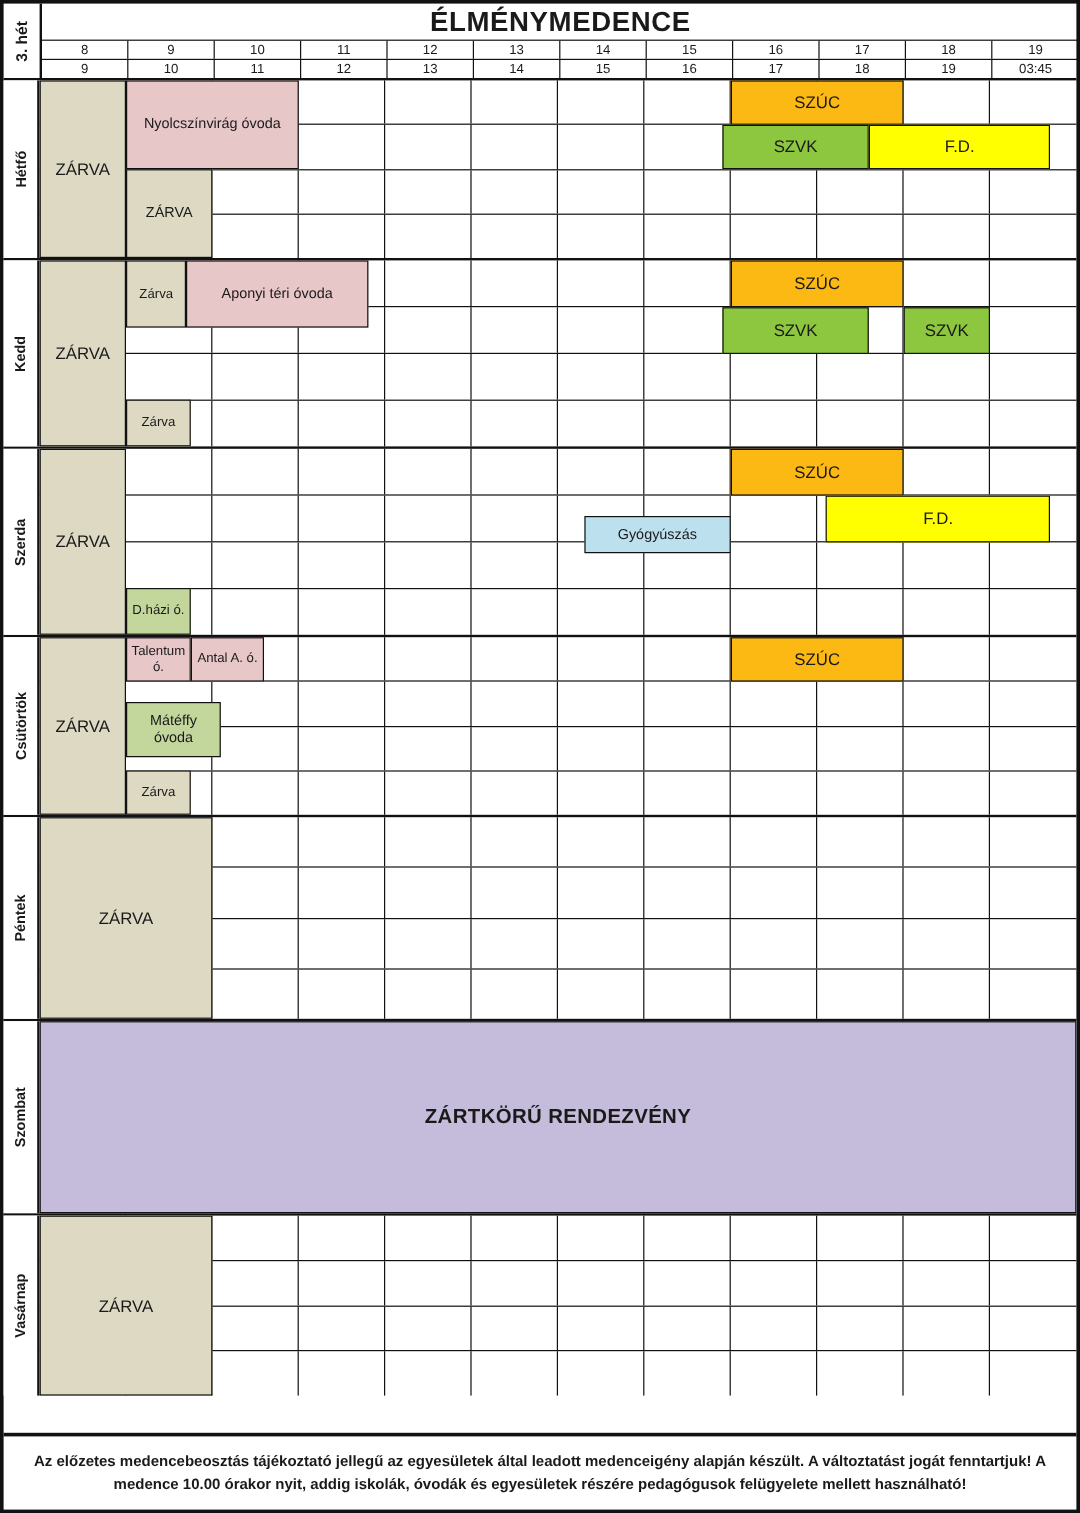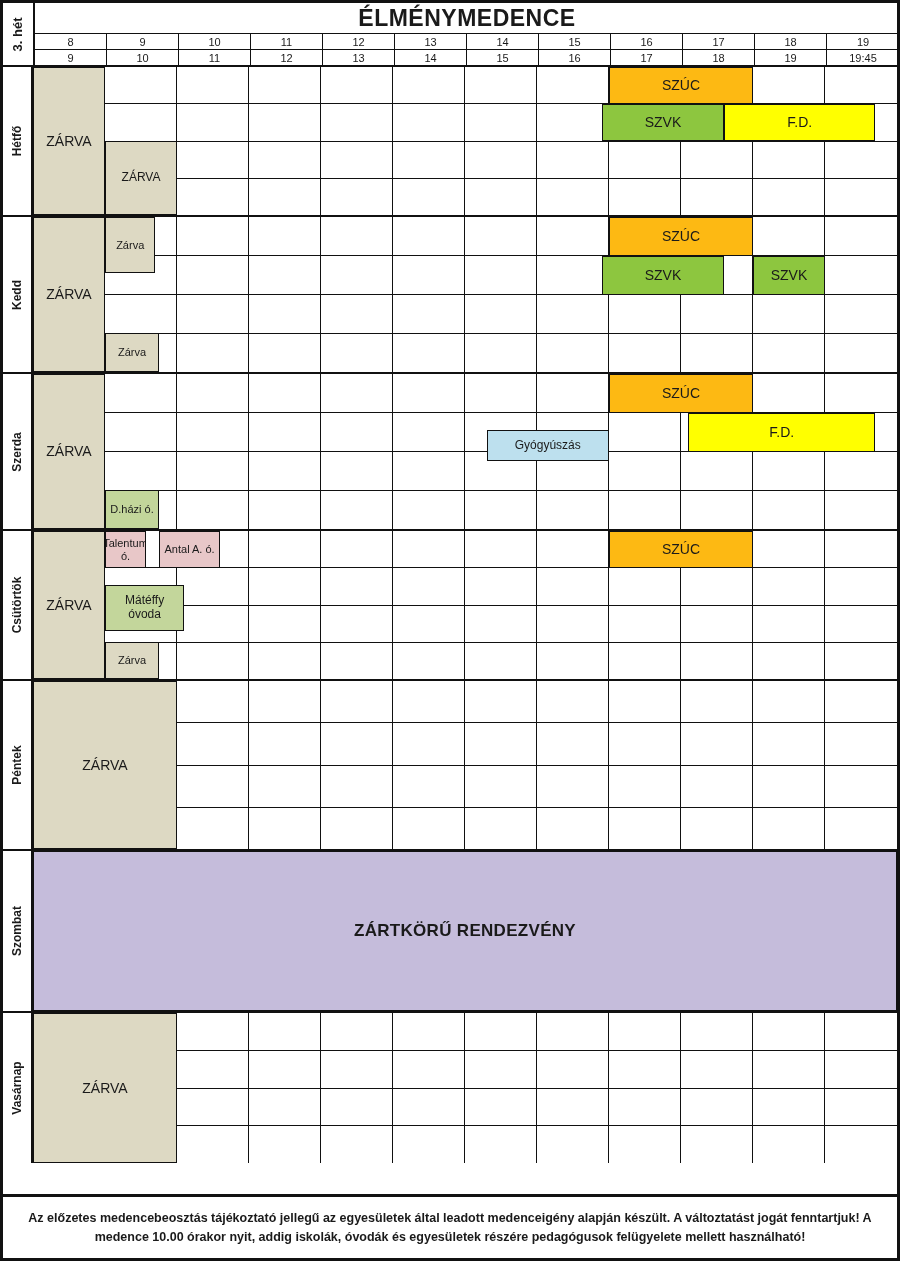--- a/index.html
+++ b/index.html
@@ -152,21 +152,21 @@
           <div class="hdr-cell" style="width: 72px;">10</div>
           <div class="hdr-cell" style="width: 72px;">11</div>
           <div class="hdr-cell" style="width: 72px;">12</div>
           <div class="hdr-cell" style="width: 72px;">13</div>
           <div class="hdr-cell" style="width: 72px;">14</div>
           <div class="hdr-cell" style="width: 72px;">15</div>
           <div class="hdr-cell" style="width: 72px;">16</div>
           <div class="hdr-cell" style="width: 72px;">17</div>
           <div class="hdr-cell" style="width: 72px;">18</div>
           <div class="hdr-cell" style="width: 72px;">19</div>
-          <div class="hdr-cell" style="width: 72px;">19:45</div>
+          <div class="hdr-cell" style="width: 72px;">03:45</div>
         </div>
     </div>
   </div>
 
   <div class="grid" id="grid">
       <div class="daywrap" style="height: 148px;">
         <div class="daylabel">
           <span>Hétfő</span>
         </div>
         <div class="daybody">
@@ -225,20 +225,23 @@
               <div class="cell" style="width: 72px;"></div>
               <div class="cell" style="width: 72px;"></div>
               <div class="cell" style="width: 72px;"></div>
               <div class="cell" style="width: 72px;"></div>
             </div>
           </div>
           <div class="blocks">
             <div class="blk big" style="left: 0px; width: 72px; top: 0px; height: 148px; background: rgb(221, 217, 195);">
               <span>ZÁRVA</span>
             </div>
+            <div class="blk" style="left: 72px; width: 144px; top: 0px; height: 74px; background: rgb(232, 199, 200);">
+              <span>Nyolcszínvirág óvoda</span>
+            </div>
             <div class="blk" style="left: 72px; width: 72px; top: 74px; height: 74px; background: rgb(221, 217, 195);">
               <span>ZÁRVA</span>
             </div>
             <div class="blk big" style="left: 576px; width: 144px; top: 0px; height: 37px; background: rgb(253, 185, 19);">
               <span>SZÚC</span>
             </div>
             <div class="blk big" style="left: 568.8px; width: 122.4px; top: 37px; height: 37px; background: rgb(141, 198, 63);">
               <span>SZVK</span>
             </div>
             <div class="blk big" style="left: 691.2px; width: 151.2px; top: 37px; height: 37px; background: rgb(255, 255, 0);">
@@ -310,20 +313,23 @@
               <div class="cell" style="width: 72px;"></div>
             </div>
           </div>
           <div class="blocks">
             <div class="blk big" style="left: 0px; width: 72px; top: 0px; height: 155px; background: rgb(221, 217, 195);">
               <span>ZÁRVA</span>
             </div>
             <div class="blk small" style="left: 72px; width: 50.4px; top: 0px; height: 56.1875px; background: rgb(221, 217, 195);">
               <span>Zárva</span>
             </div>
+            <div class="blk" style="left: 122.4px; width: 151.2px; top: 0px; height: 56.1875px; background: rgb(232, 199, 200);">
+              <span>Aponyi téri óvoda</span>
+            </div>
             <div class="blk small" style="left: 72px; width: 54px; top: 116.25px; height: 38.75px; background: rgb(221, 217, 195);">
               <span>Zárva</span>
             </div>
             <div class="blk big" style="left: 576px; width: 144px; top: 0px; height: 38.75px; background: rgb(253, 185, 19);">
               <span>SZÚC</span>
             </div>
             <div class="blk big" style="left: 568.8px; width: 122.4px; top: 38.75px; height: 38.75px; background: rgb(141, 198, 63);">
               <span>SZVK</span>
             </div>
             <div class="blk big" style="left: 720px; width: 72px; top: 38.75px; height: 38.75px; background: rgb(141, 198, 63);">
@@ -474,21 +480,21 @@
               <div class="cell" style="width: 72px;"></div>
               <div class="cell" style="width: 72px;"></div>
               <div class="cell" style="width: 72px;"></div>
               <div class="cell" style="width: 72px;"></div>
             </div>
           </div>
           <div class="blocks">
             <div class="blk big" style="left: 0px; width: 72px; top: 0px; height: 148px; background: rgb(221, 217, 195);">
               <span>ZÁRVA</span>
             </div>
-            <div class="blk small" style="left: 72px; width: 41px; top: 0px; height: 37px; background: rgb(232, 199, 200);">
+            <div class="blk small" style="left: 72px; width: 54px; top: 0px; height: 37px; background: rgb(232, 199, 200);">
               <span>Talentum ó.</span>
             </div>
             <div class="blk small" style="left: 126px; width: 61.2px; top: 0px; height: 37px; background: rgb(232, 199, 200);">
               <span>Antal A. ó.</span>
             </div>
             <div class="blk" style="left: 72px; width: 79.2px; top: 53.65px; height: 46.25px; background: rgb(195, 214, 155);">
               <span>Mátéffy óvoda</span>
             </div>
             <div class="blk small" style="left: 72px; width: 54px; top: 111px; height: 37px; background: rgb(221, 217, 195);">
               <span>Zárva</span>

